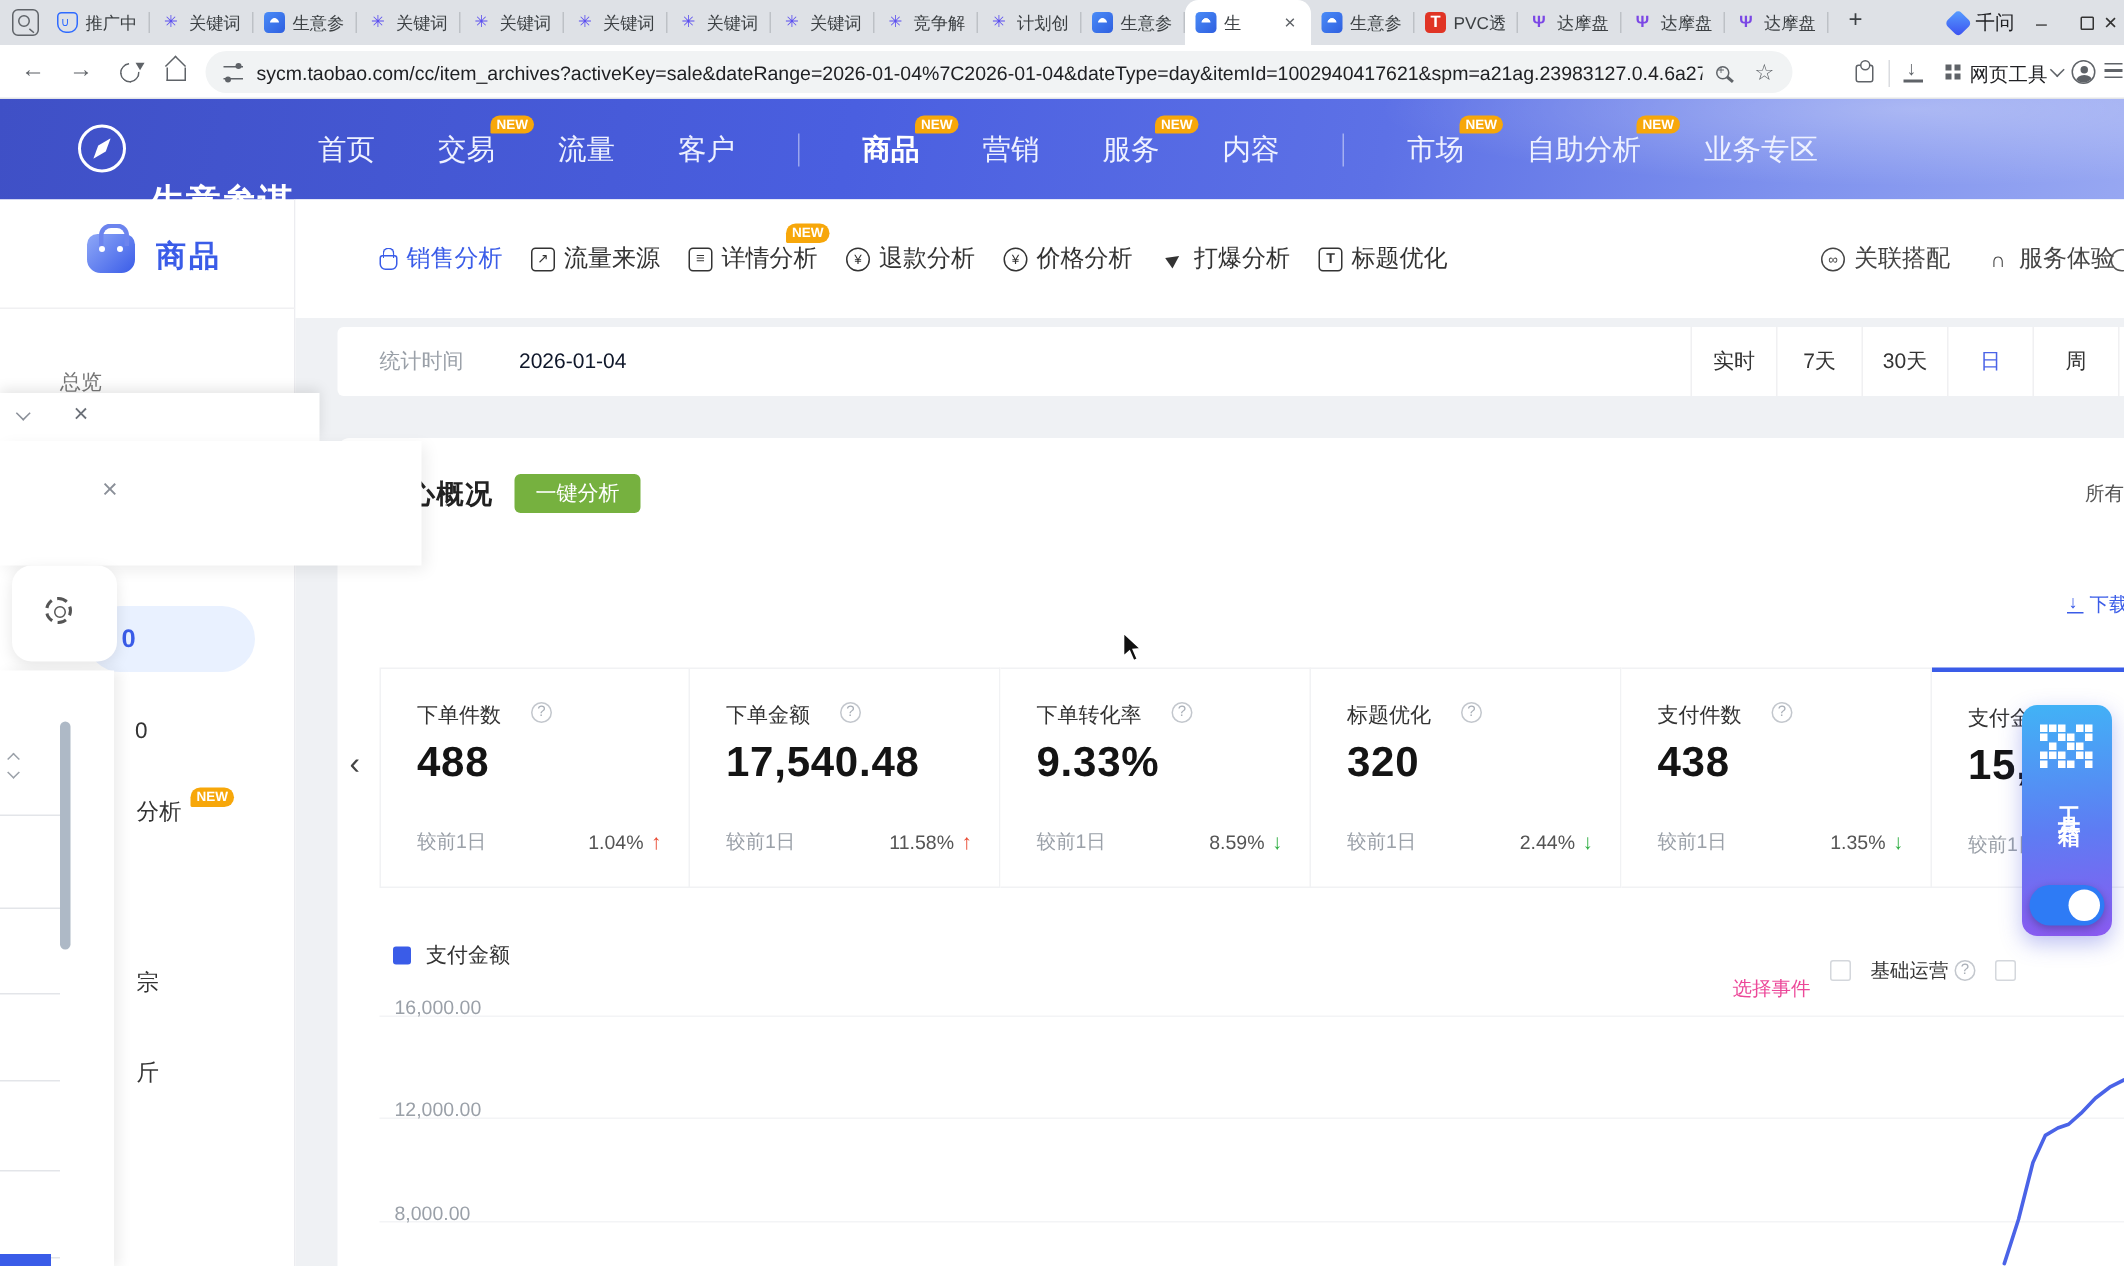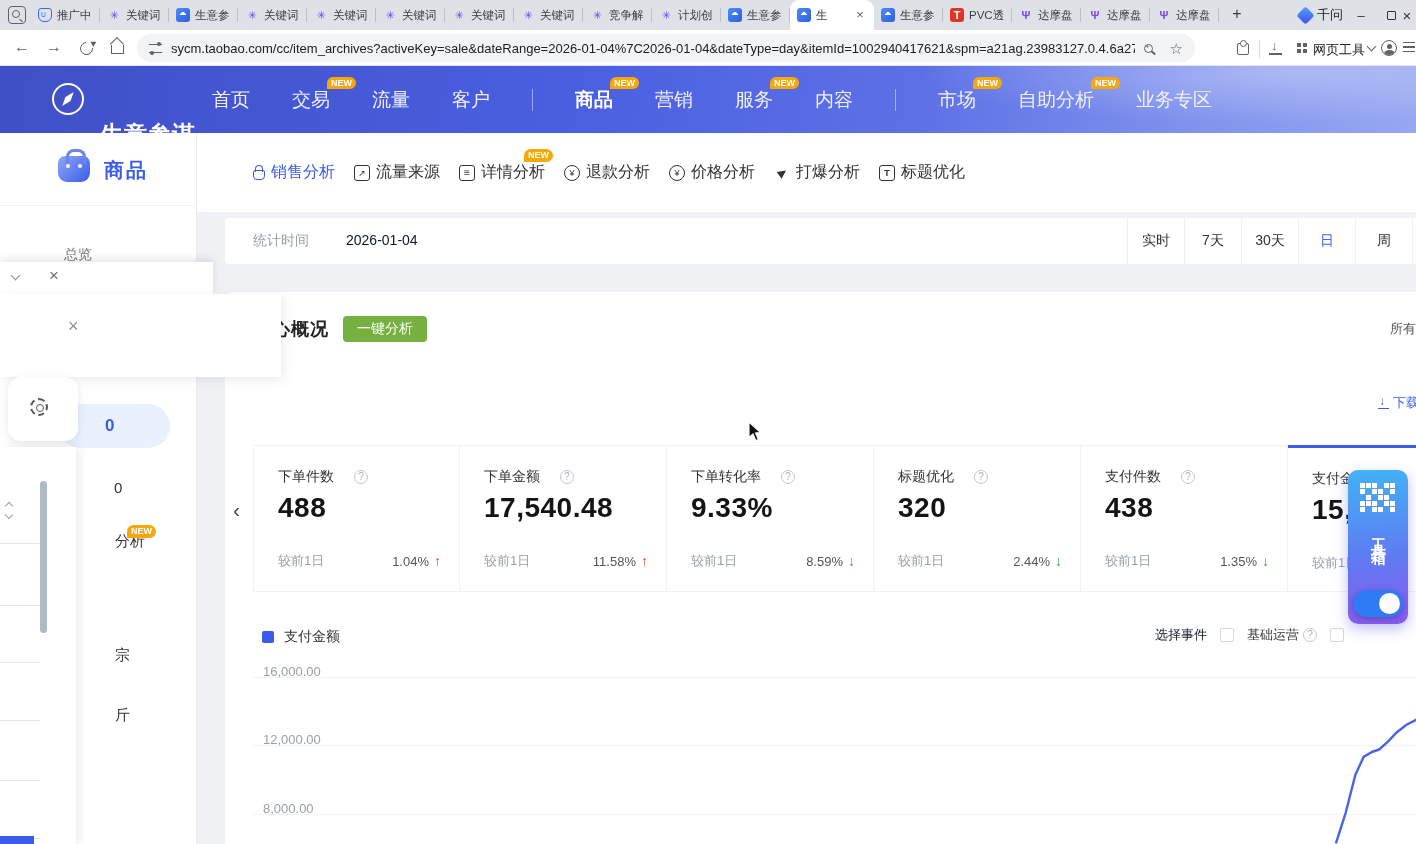--- a/index.html
+++ b/index.html
@@ -86,21 +86,21 @@
   .new{background:#f7a70a;color:#fff;font-size:9px;font-weight:700;padding:1px 4px;border-radius:7px 7px 7px 1px;line-height:1.2;}
   .navitem .new{position:absolute;top:-10px;right:-26px;}
 
   
   .sidebar{position:absolute;left:0;top:133px;width:197px;height:711px;background:#fff;border-right:1px solid #ececf0;}
   .bagicon{position:absolute;left:58px;top:15px;width:32px;height:26px;background:linear-gradient(135deg,#8fa8f7,#3a5ce8);border-radius:7px 7px 9px 9px;margin-top:8px;}
   .bagicon::before{content:"";position:absolute;left:8px;top:-7px;width:14px;height:12px;border:3px solid #6c84ee;border-bottom:none;border-radius:8px 8px 0 0;}
   .bagicon::after{content:"";position:absolute;left:8px;top:8px;width:4px;height:4px;background:#fff;border-radius:50%;box-shadow:12px 0 0 #fff;}
   .sb-title{position:absolute;left:104px;top:24px;font-size:20px;font-weight:700;color:#3a5ce8;letter-spacing:2px;}
   .sb-div{position:absolute;left:0;top:72px;width:197px;height:1px;background:#f0f0f2;}
-  .frag{position:absolute;color:#333;font-size:15px;margin-left:24px;}
+  .frag{position:absolute;color:#333;font-size:15px;}
   .frag.dim{color:#777;font-size:14px;}
   .sb-pill{position:absolute;left:58px;top:271px;width:112px;height:44px;background:#e9f1ff;border-radius:22px;}
   .frag.blue{color:#3a5ce8;font-weight:700;font-size:17px;}
   .sb-new{position:absolute;left:127px;top:392px;}
 
   
   .popupA{position:absolute;left:0;top:262px;width:213px;height:32px;background:#fff;box-shadow:0 -3px 8px rgba(0,0,0,.10);z-index:6;}
   .popA-chev{position:absolute;left:12px;top:10px;border-color:#8a8f98;}
   .popA-x{position:absolute;left:49px;top:4px;font-size:17px;color:#6b7078;}
   .popupB{position:absolute;left:0;top:294px;width:281px;height:83px;background:#fff;box-shadow:3px 3px 10px rgba(0,0,0,.08);z-index:6;}
@@ -160,34 +160,34 @@
   .ovmore{position:absolute;left:1165px;top:28px;font-size:13px;color:#555;white-space:nowrap;cursor:pointer;}
   .dllink{position:absolute;left:1153px;top:102px;font-size:13px;color:#3a5ce8;display:flex;gap:4px;align-items:center;cursor:pointer;white-space:nowrap;}
   .ic-dl2{position:relative;width:11px;height:12px;}
   .ic-dl2::before{content:"↓";position:absolute;left:1px;top:-3px;font-size:12px;}
   .ic-dl2::after{content:"";position:absolute;left:0;bottom:0;width:11px;height:1.5px;background:#3a5ce8;}
   .caro{position:absolute;left:8px;top:206px;font-size:21px;color:#444;cursor:pointer;}
   .cardrow{position:absolute;left:28px;top:153px;display:flex;}
   .mcard{width:207px;height:147px;background:#fff;border:1px solid #f1f2f4;border-left:none;position:relative;cursor:pointer;}
   .mcard:first-child{border-left:1px solid #f1f2f4;}
   .mcard.selected{border-top:3px solid #3a5ce8;}
-  .mlabel{position:absolute;top:22px;left:24px;display:flex;gap:20px;align-items:center;font-size:14px;color:#333;}
+  .mlabel{position:absolute;top:22px;left:24px;display:flex;gap:20px;font-size:14px;color:#333;}
   .mvalue{position:absolute;top:46px;left:24px;font-size:28px;font-weight:700;color:#141414;letter-spacing:.5px;}
   .mtail{position:absolute;top:46px;right:2px;font-size:28px;font-weight:700;color:#141414;}
   .mfoot{position:absolute;left:24px;right:18px;top:106px;display:flex;justify-content:space-between;font-size:13px;color:#9aa0a8;}
   .pct{color:#555;display:flex;gap:5px;align-items:center;}
   .arr{font-weight:700;font-size:14px;}
   .arr.up{color:#e8462e;}.arr.up::before{content:"↑";}
   .arr.down{color:#2fae43;}.arr.down::before{content:"↓";}
 
   .legendrow{position:absolute;left:37px;top:336px;display:flex;align-items:center;gap:10px;}
   .lgsq{width:12px;height:12px;background:#3a5ce8;border-radius:2px;}
   .lglabel{font-size:14px;color:#333;}
   .eventrow{position:absolute;left:930px;top:334px;display:flex;align-items:center;gap:13px;white-space:nowrap;}
-  .evlabel{font-size:13px;color:#0f172a;}
+  .evlabel{font-size:13px;color:#ec4899;margin-top:24px;}
   .ckbox{width:14px;height:14px;border:1px solid #d4d7dc;border-radius:2px;background:#fff;}
   .cklabel{font-size:13px;color:#333;display:flex;gap:4px;align-items:center;}
 
   .gline{position:absolute;height:1px;background:#f3f4f6;left:28px;width:1163px;}
   .tick{position:absolute;left:38px;font-size:13px;color:#9aa0a8;}
   #trendline{position:absolute;left:0;top:363px;width:1191px;height:189px;}
 
   
   .toolbox{position:absolute;left:1348px;top:470px;width:60px;height:154px;border-radius:10px;z-index:20;
     background:linear-gradient(175deg,#41b3f6 0%,#5e7cf3 55%,#8a5af0 100%);box-shadow:0 5px 14px rgba(70,80,220,.35);}
@@ -453,20 +453,31 @@
           <span class="ti plane"></span>
           <span>打爆分析</span>
 
         </div>
         <div class="stab">
           <span class="ti title"></span>
           <span>标题优化</span>
 
         </div>
     </div>
+    <div class="stabs-r">
+      <div class="stab">
+          <span class="ti link"></span>
+          <span>关联搭配</span>
+        </div>
+        <div class="stab">
+          <span class="ti headset"></span>
+          <span>服务体验</span>
+        </div>
+      <span class="stab-part"></span>
+    </div>
   </div>
 
   <div class="datecard">
     <span class="statlabel">统计时间</span>
     <span class="statdate">2026-01-04</span>
     <div class="dseg">
       <div class="dopt">
           <span>实时</span>
 
         </div>

